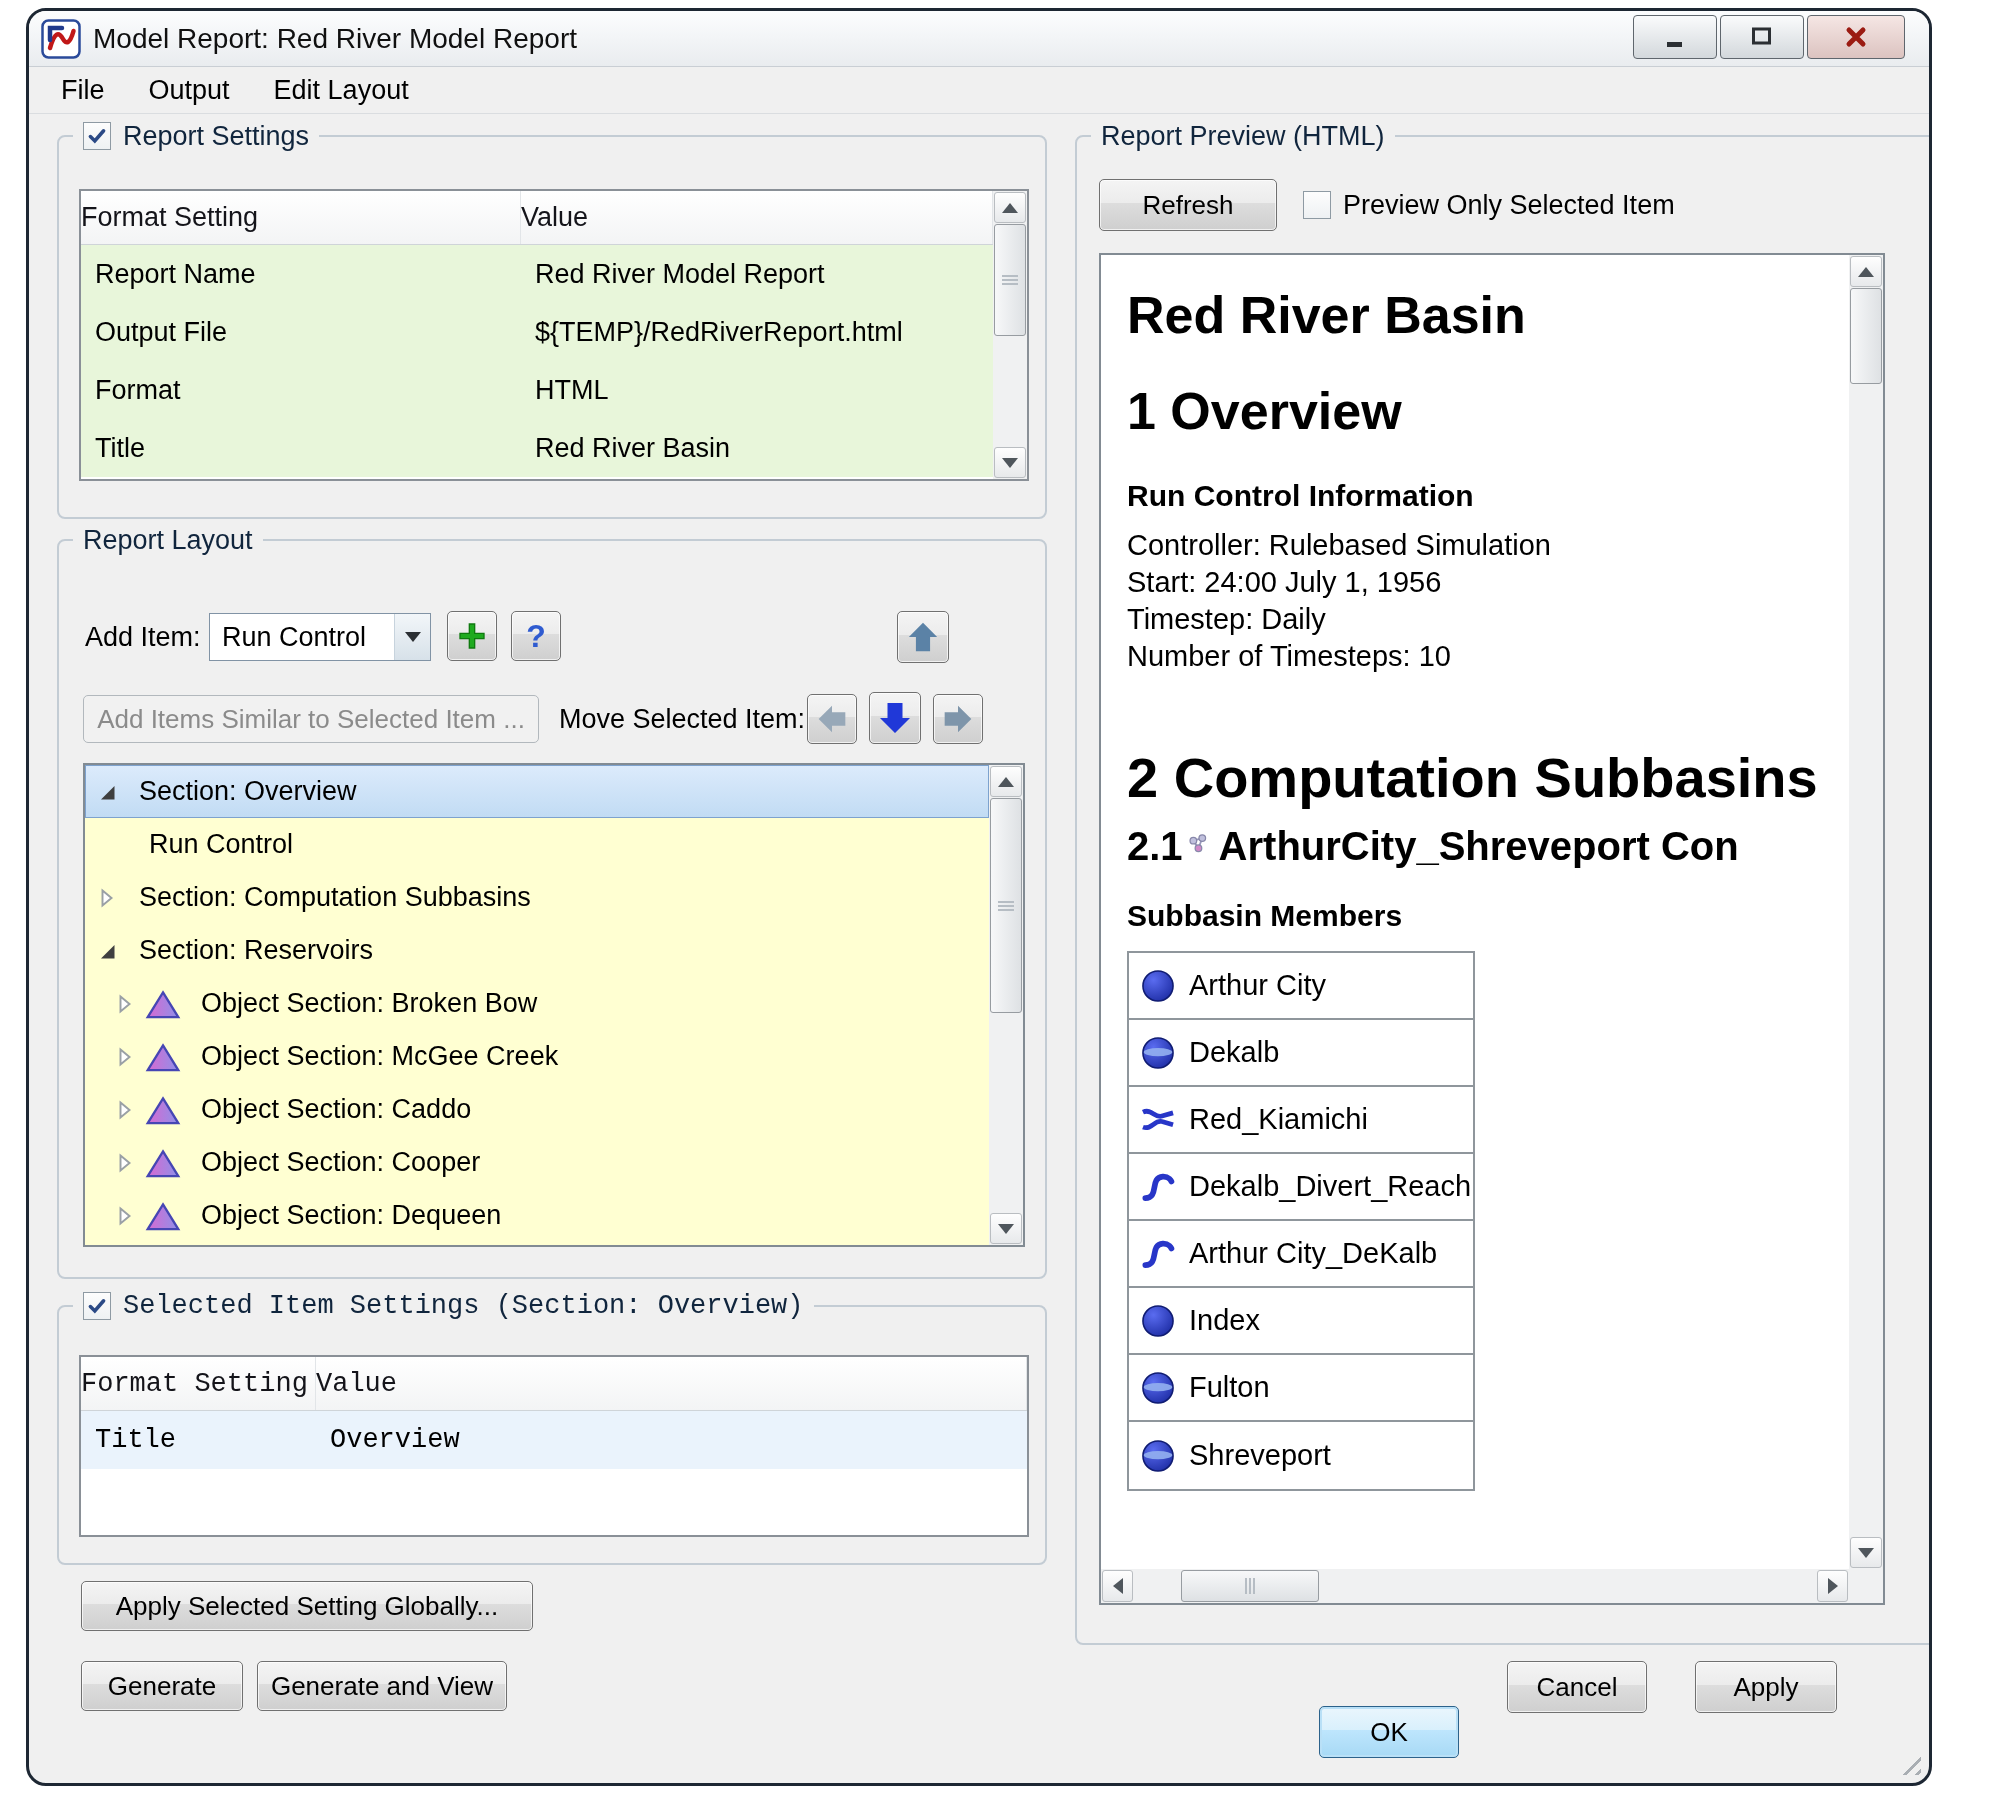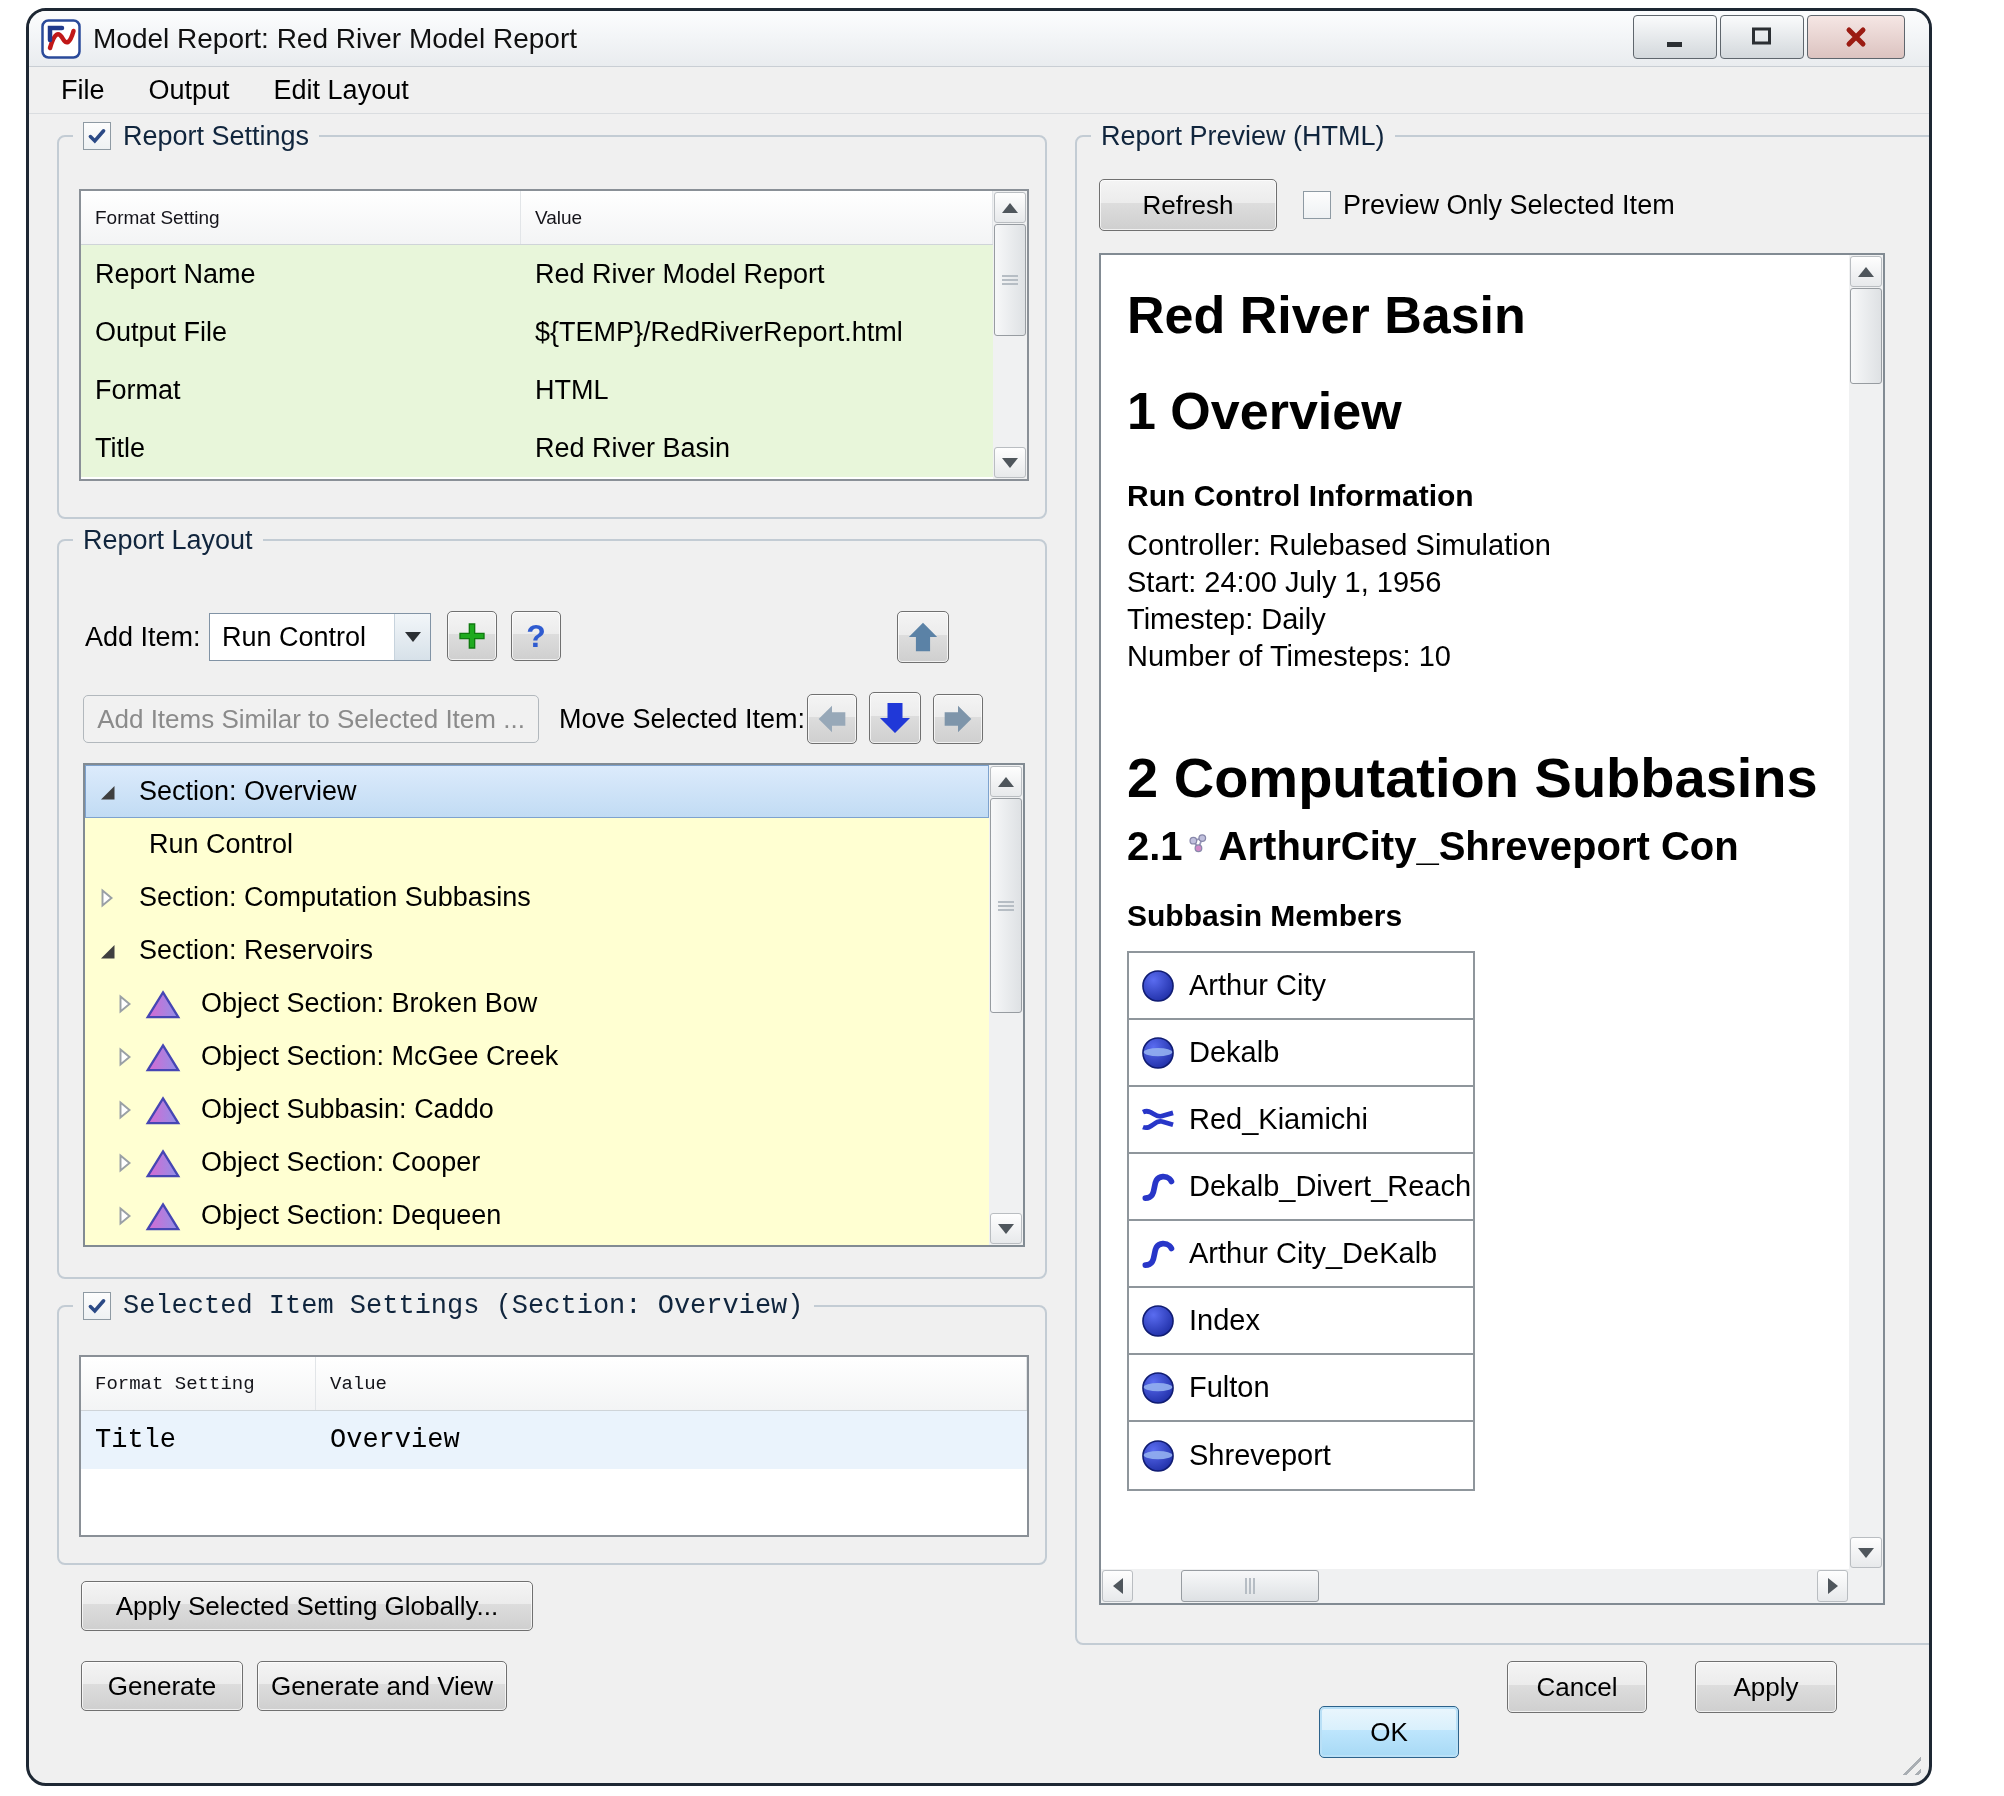--- a/index.html
+++ b/index.html
@@ -69,21 +69,21 @@
            background:repeating-linear-gradient(to bottom,#b6bdc4 0 2px,transparent 2px 4px); }
   .griph { position:absolute; top:7px; bottom:7px; left:50%; width:10px; margin-left:-5px;
            background:repeating-linear-gradient(to right,#b6bdc4 0 2px,transparent 2px 4px); }
   .corner { position:absolute; right:0; bottom:0; width:34px; height:34px; background:#f0f1f2; }
 
   
   .stable { position:absolute; background:#fff; border:2px solid #8a9097; }
   .scol { position:absolute; left:0; top:0; right:34px; bottom:0; overflow:hidden; }
   .scol.noscroll { right:0; }
   .thead { display:flex; height:54px; background:linear-gradient(#ffffff,#f3f4f5); border-bottom:1px solid #cfd4d8; }
-  .th { display:flex; align-items:center; padding-left:14px; font-size:19px; color:#14141a; border-right:1px solid #e2e5e8; }
+  .th { display:flex; align-items:center; font-size:27px; color:#14141a; border-right:1px solid #e2e5e8; }
   .strow { display:flex; height:58px; }
   .td { display:flex; align-items:center; padding-left:14px; font-size:27px; white-space:nowrap; overflow:hidden; }
   .c1a { width:440px; flex:none; } .c2a { flex:1; }
   .c1b { width:235px; flex:none; } .c2b { flex:1; }
   .row-green { background:#e8f6da; }
   .row-blue  { background:#eaf3fc; }
 
   
   .tree { position:absolute; left:24px; top:222px; width:942px; height:484px; border:2px solid #828b93; background:#ffffd2; }
   .tree-rows { position:absolute; left:0; top:0; right:34px; bottom:0; overflow:hidden; }
@@ -343,21 +343,21 @@
             </svg>
           <span class="tlbl">Object Section: McGee Creek</span>
         </div>
         <div class="tr obj">
           <svg class="expn">
               <use href="#sym-exp-closed"></use>
             </svg>
           <svg class="obj-ic">
               <use href="#sym-res"></use>
             </svg>
-          <span class="tlbl">Object Subbasin: Caddo</span>
+          <span class="tlbl">Object Section: Caddo</span>
         </div>
         <div class="tr obj">
           <svg class="expn">
               <use href="#sym-exp-closed"></use>
             </svg>
           <svg class="obj-ic">
               <use href="#sym-res"></use>
             </svg>
           <span class="tlbl">Object Section: Cooper</span>
         </div>

